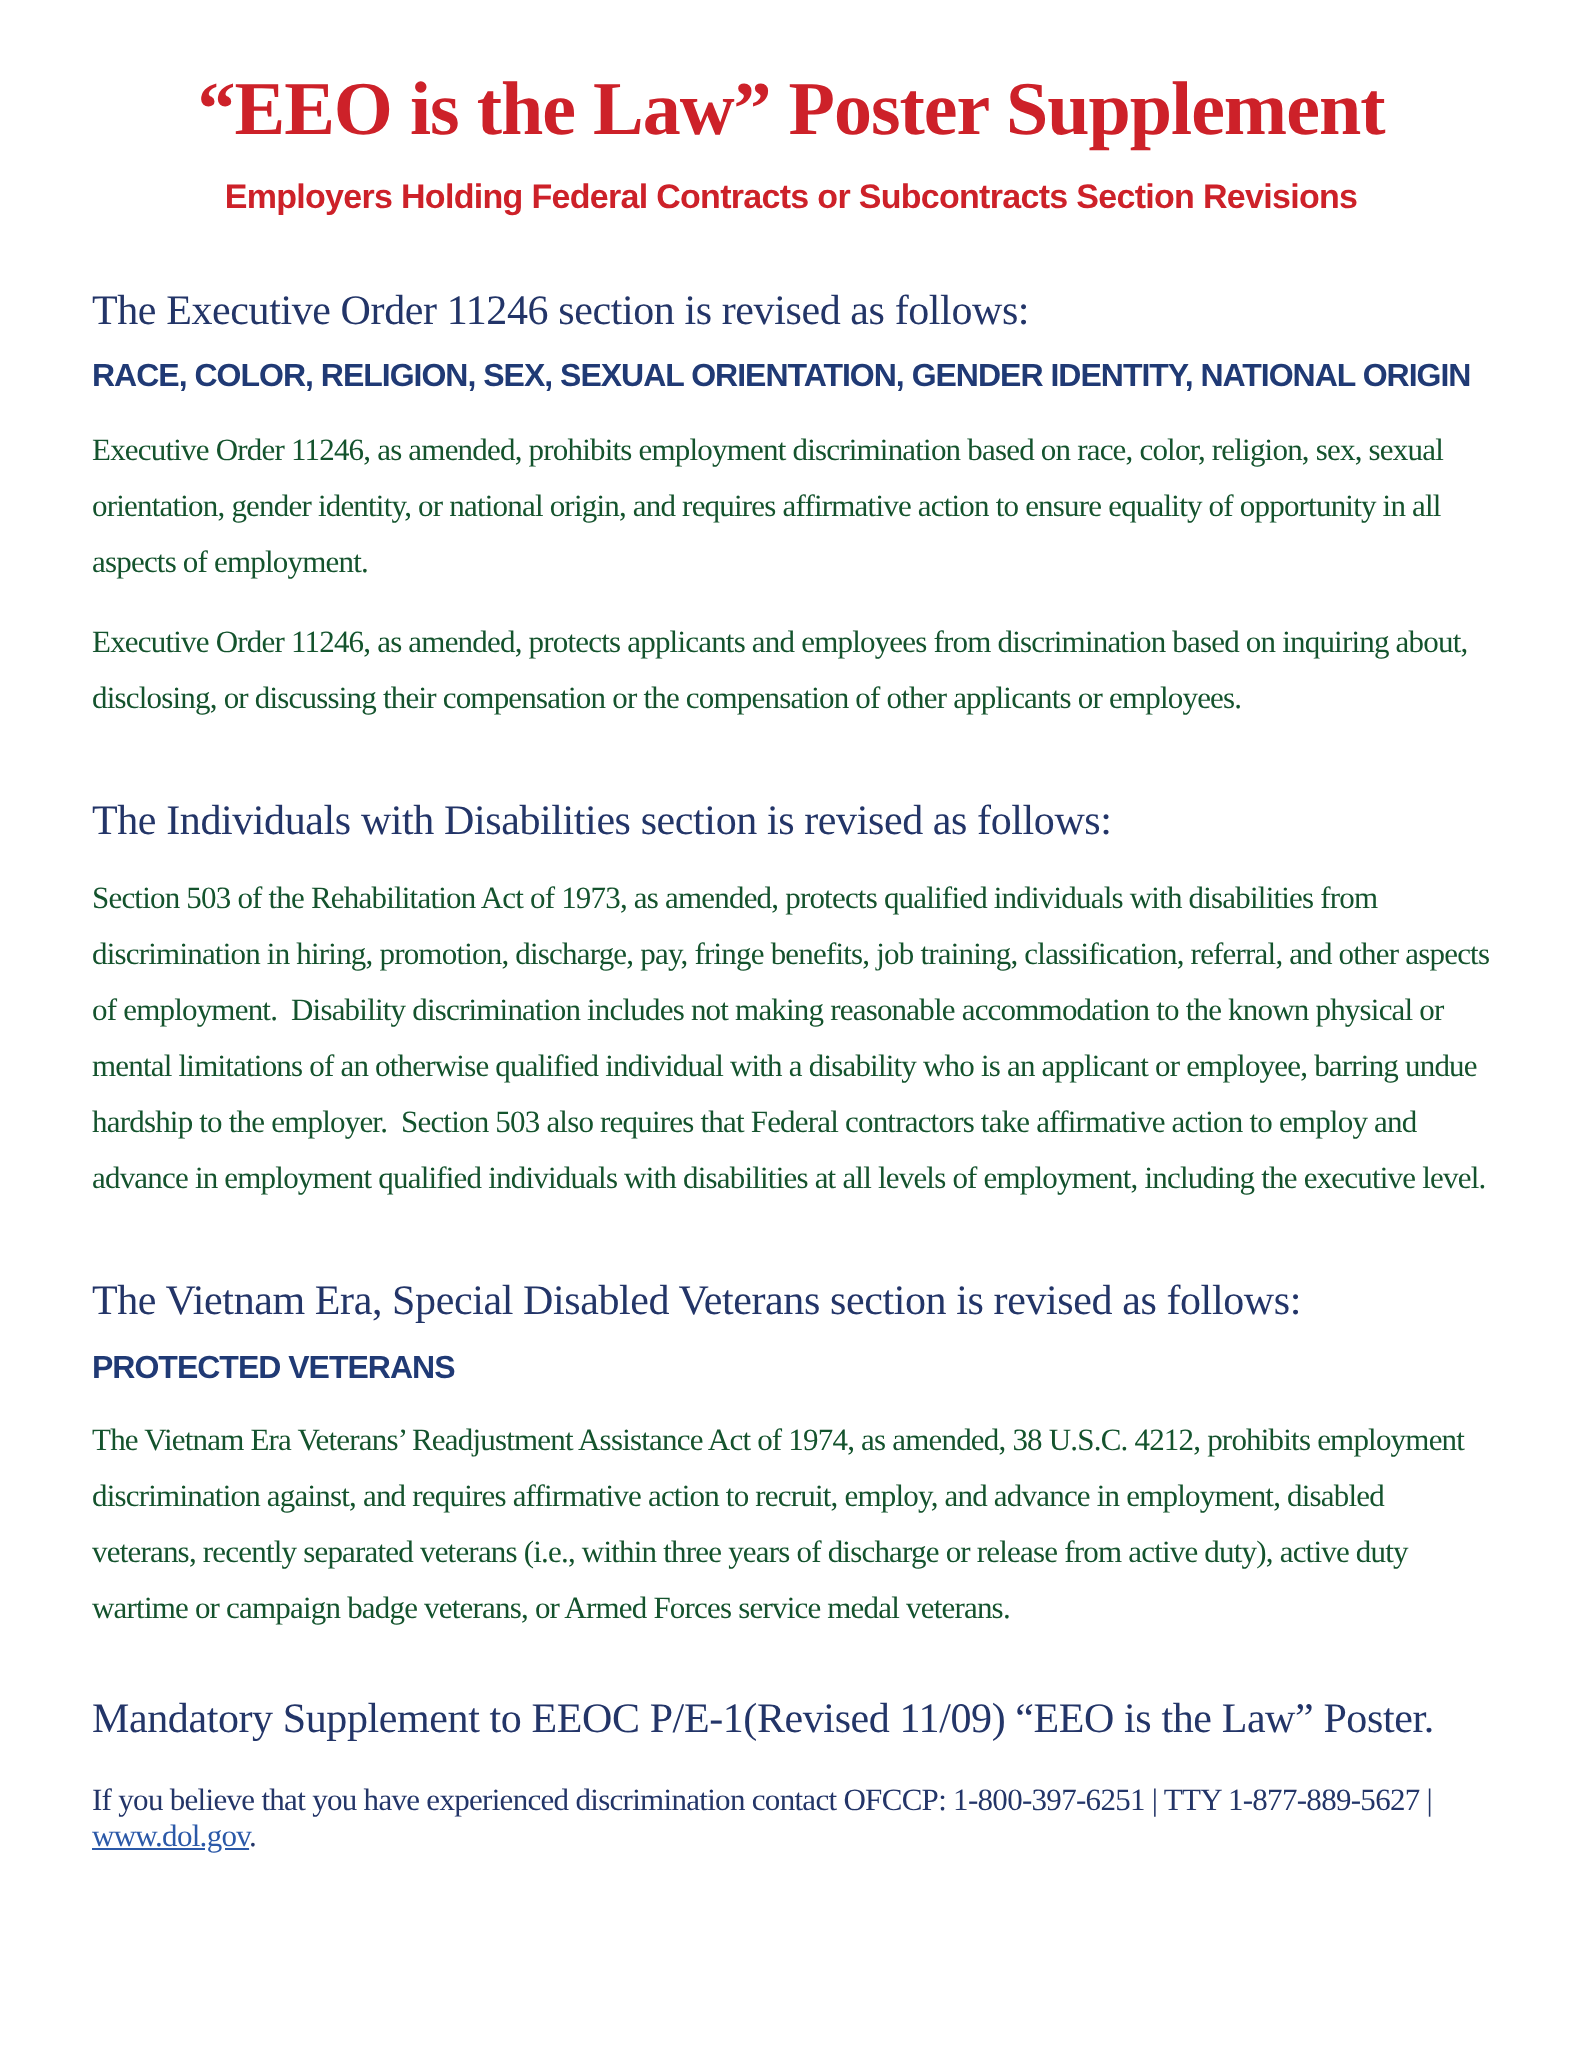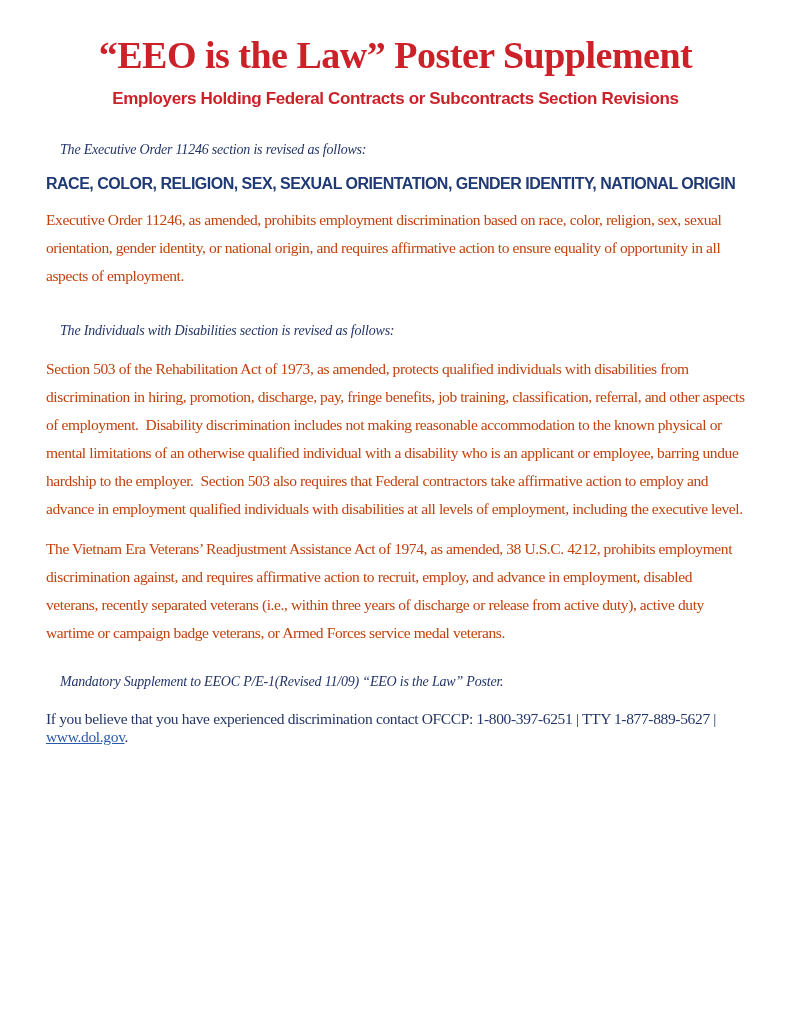--- a/index.html
+++ b/index.html
@@ -38,40 +38,39 @@
     font-family: "Liberation Sans", sans-serif;
     font-weight: bold;
     font-size: 17px;
     letter-spacing: -0.35px;
   }
   .content {
     padding: 0 46px;
     box-sizing: border-box;
   }
   .intro {
-    margin: 14px;
+    margin: 0;
     color: #233568;
-    font-style: italic;
-    font-size: 14px;
+    font-size: 21px;
     line-height: 1.35;
     letter-spacing: -0.2px;
   }
   .heading {
     margin: 0;
     color: #203a75;
     font-family: "Liberation Sans", sans-serif;
     font-weight: bold;
     font-size: 16px;
     line-height: 1.3;
     letter-spacing: -0.5px;
   }
   .para {
     margin: 0;
     max-width: 702px;
-    color: #c2410c;
+    color: #14532d;
     font-size: 15.5px;
     line-height: 28px;
     letter-spacing: -0.4px;
     white-space: pre-wrap;
   }
   .contact {
     margin: 0;
     color: #233568;
     font-size: 15.5px;
     letter-spacing: -0.35px;
@@ -100,28 +99,31 @@
 
   <main class="content">
 
     <section>
       <p class="intro gap-lg">The Executive Order 11246 section is revised as follows:</p>
       <h3 class="heading mt-sm">RACE, COLOR, RELIGION, SEX, SEXUAL ORIENTATION, GENDER IDENTITY, NATIONAL ORIGIN</h3>
       <p class="para mt-para">Executive Order 11246, as amended, prohibits employment discrimination based on race, color, religion, sex, sexual orientation, gender identity, or national origin, and requires affirmative action to ensure equality of opportunity in all aspects of employment.</p>
     </section>
 
     <section>
+      <p class="para mt-para">Executive Order 11246, as amended, protects applicants and employees from discrimination based on inquiring about, disclosing, or discussing their compensation or the compensation of other applicants or employees.</p>
     </section>
 
     <section>
       <p class="intro gap-lg">The Individuals with Disabilities section is revised as follows:</p>
       <p class="para mt-para">Section 503 of the Rehabilitation Act of 1973, as amended, protects qualified individuals with disabilities from discrimination in hiring, promotion, discharge, pay, fringe benefits, job training, classification, referral, and other aspects of employment.  Disability discrimination includes not making reasonable accommodation to the known physical or mental limitations of an otherwise qualified individual with a disability who is an applicant or employee, barring undue hardship to the employer.  Section 503 also requires that Federal contractors take affirmative action to employ and advance in employment qualified individuals with disabilities at all levels of employment, including the executive level.</p>
     </section>
 
     <section>
+      <p class="intro gap-lg">The Vietnam Era, Special Disabled Veterans section is revised as follows:</p>
+      <h3 class="heading mt-sm">PROTECTED VETERANS</h3>
       <p class="para mt-para">The Vietnam Era Veterans’ Readjustment Assistance Act of 1974, as amended, 38 U.S.C. 4212, prohibits employment discrimination against, and requires affirmative action to recruit, employ, and advance in employment, disabled veterans, recently separated veterans (i.e., within three years of discharge or release from active duty), active duty wartime or campaign badge veterans, or Armed Forces service medal veterans.</p>
     </section>
 
     <p class="intro gap-note">Mandatory Supplement to EEOC P/E-1(Revised 11/09) “EEO is the Law” Poster.</p>
 
     <p class="contact gap-contact"><span>If you believe that you have experienced discrimination contact OFCCP: 1-800-397-6251 | TTY 1-877-889-5627 | </span><a class="link" href="#">www.dol.gov</a><span>.</span></p>
 
   </main>
 </div>
 

